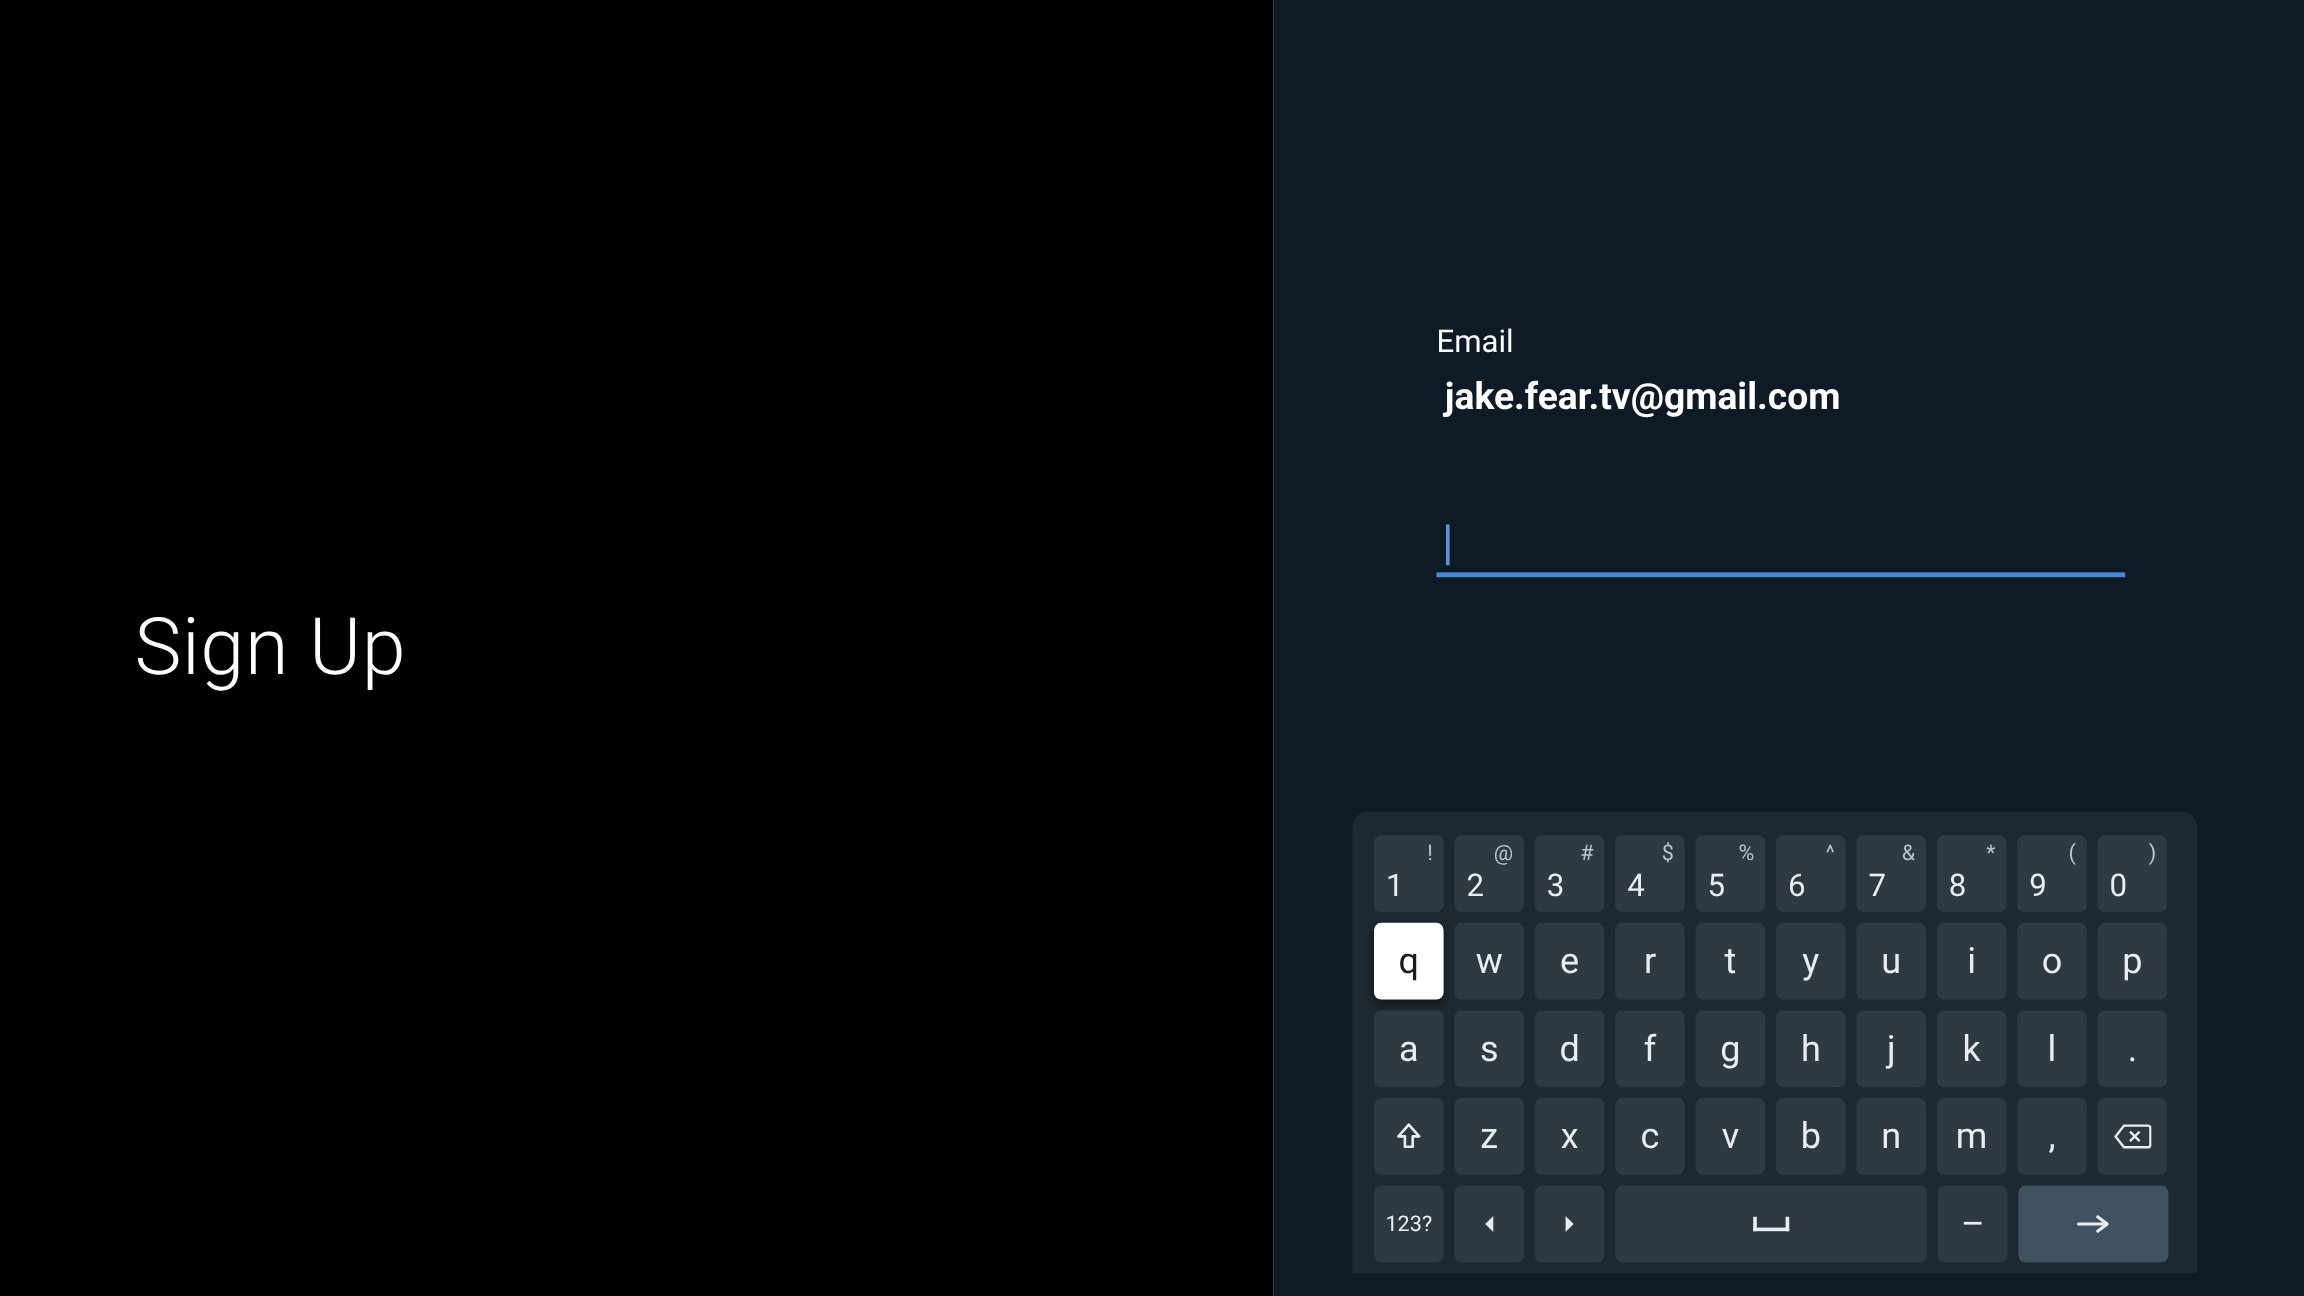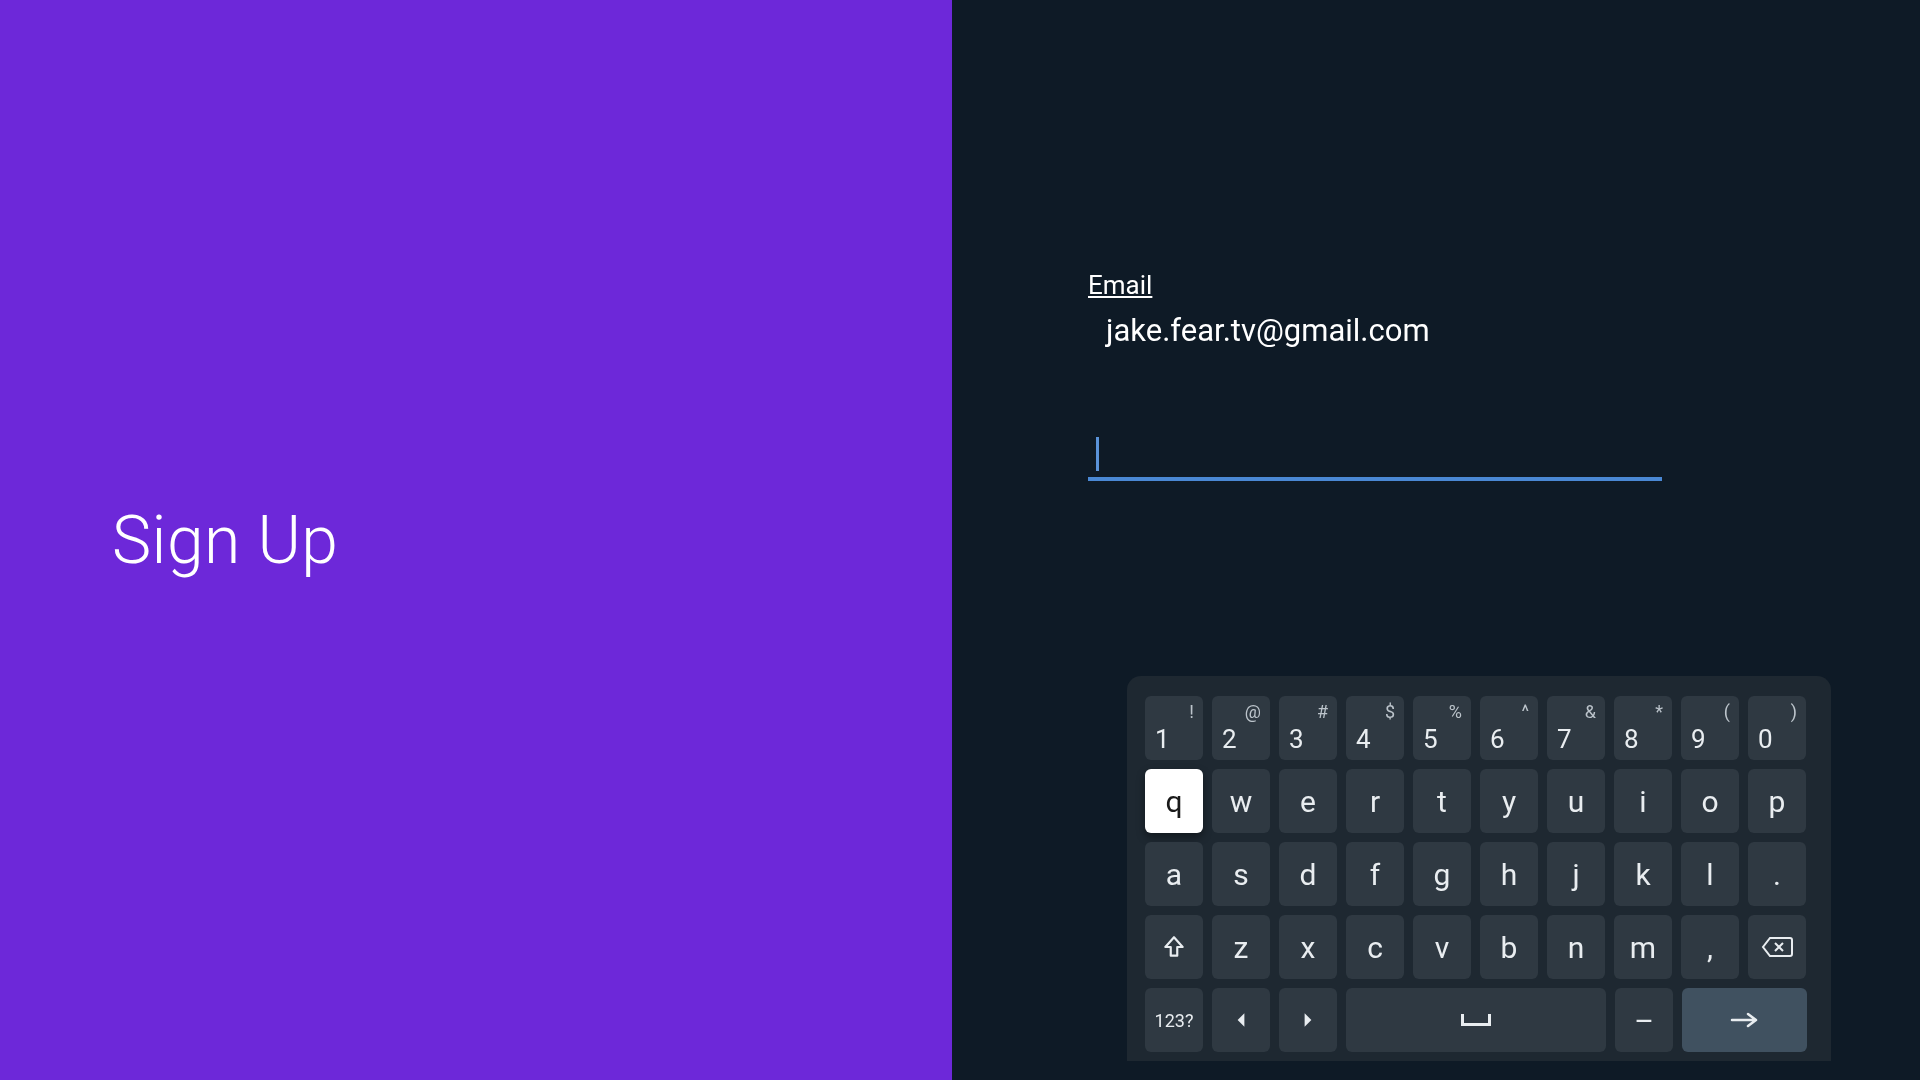--- a/index.html
+++ b/index.html
@@ -1,21 +1,21 @@
 <!DOCTYPE html>
 <html><head>
 <meta charset="utf-8">
 <style>
   * { margin: 0; padding: 0; box-sizing: border-box; }
   html, body { width: 1920px; height: 1080px; overflow: hidden; font-family: 'Roboto', 'Segoe UI', Arial, sans-serif; }
   .container { display: flex; width: 100%; height: 100%; }
   .left-panel {
-    width: 952px;
+    width: 1061px;
     height: 100%;
-    background: #6d28d9;
+    background: #000000;
     display: flex;
     align-items: center;
     padding-left: 112px;
   }
   .left-title {
     color: #ffffff;
     font-size: 66px;
     font-weight: 300;
     letter-spacing: 0.5px;
   }
@@ -29,27 +29,26 @@
     position: absolute;
     left: 136px;
     top: 270px;
     width: 580px;
   }
   .field-label {
     color: #ffffff;
     font-size: 26px;
     font-weight: 400;
     margin-bottom: 12px;
-    text-decoration: underline;
   }
   .field-value {
     color: #ffffff;
     font-size: 31px;
-    font-weight: 400;
-    margin-left: 18px;
+    font-weight: 700;
+    margin-left: 7px;
   }
   .password-field {
     margin-top: 82px;
     position: relative;
     height: 50px;
     border-bottom: 4px solid #4a88d4;
     width: 574px;
   }
   .cursor {
     position: absolute;

